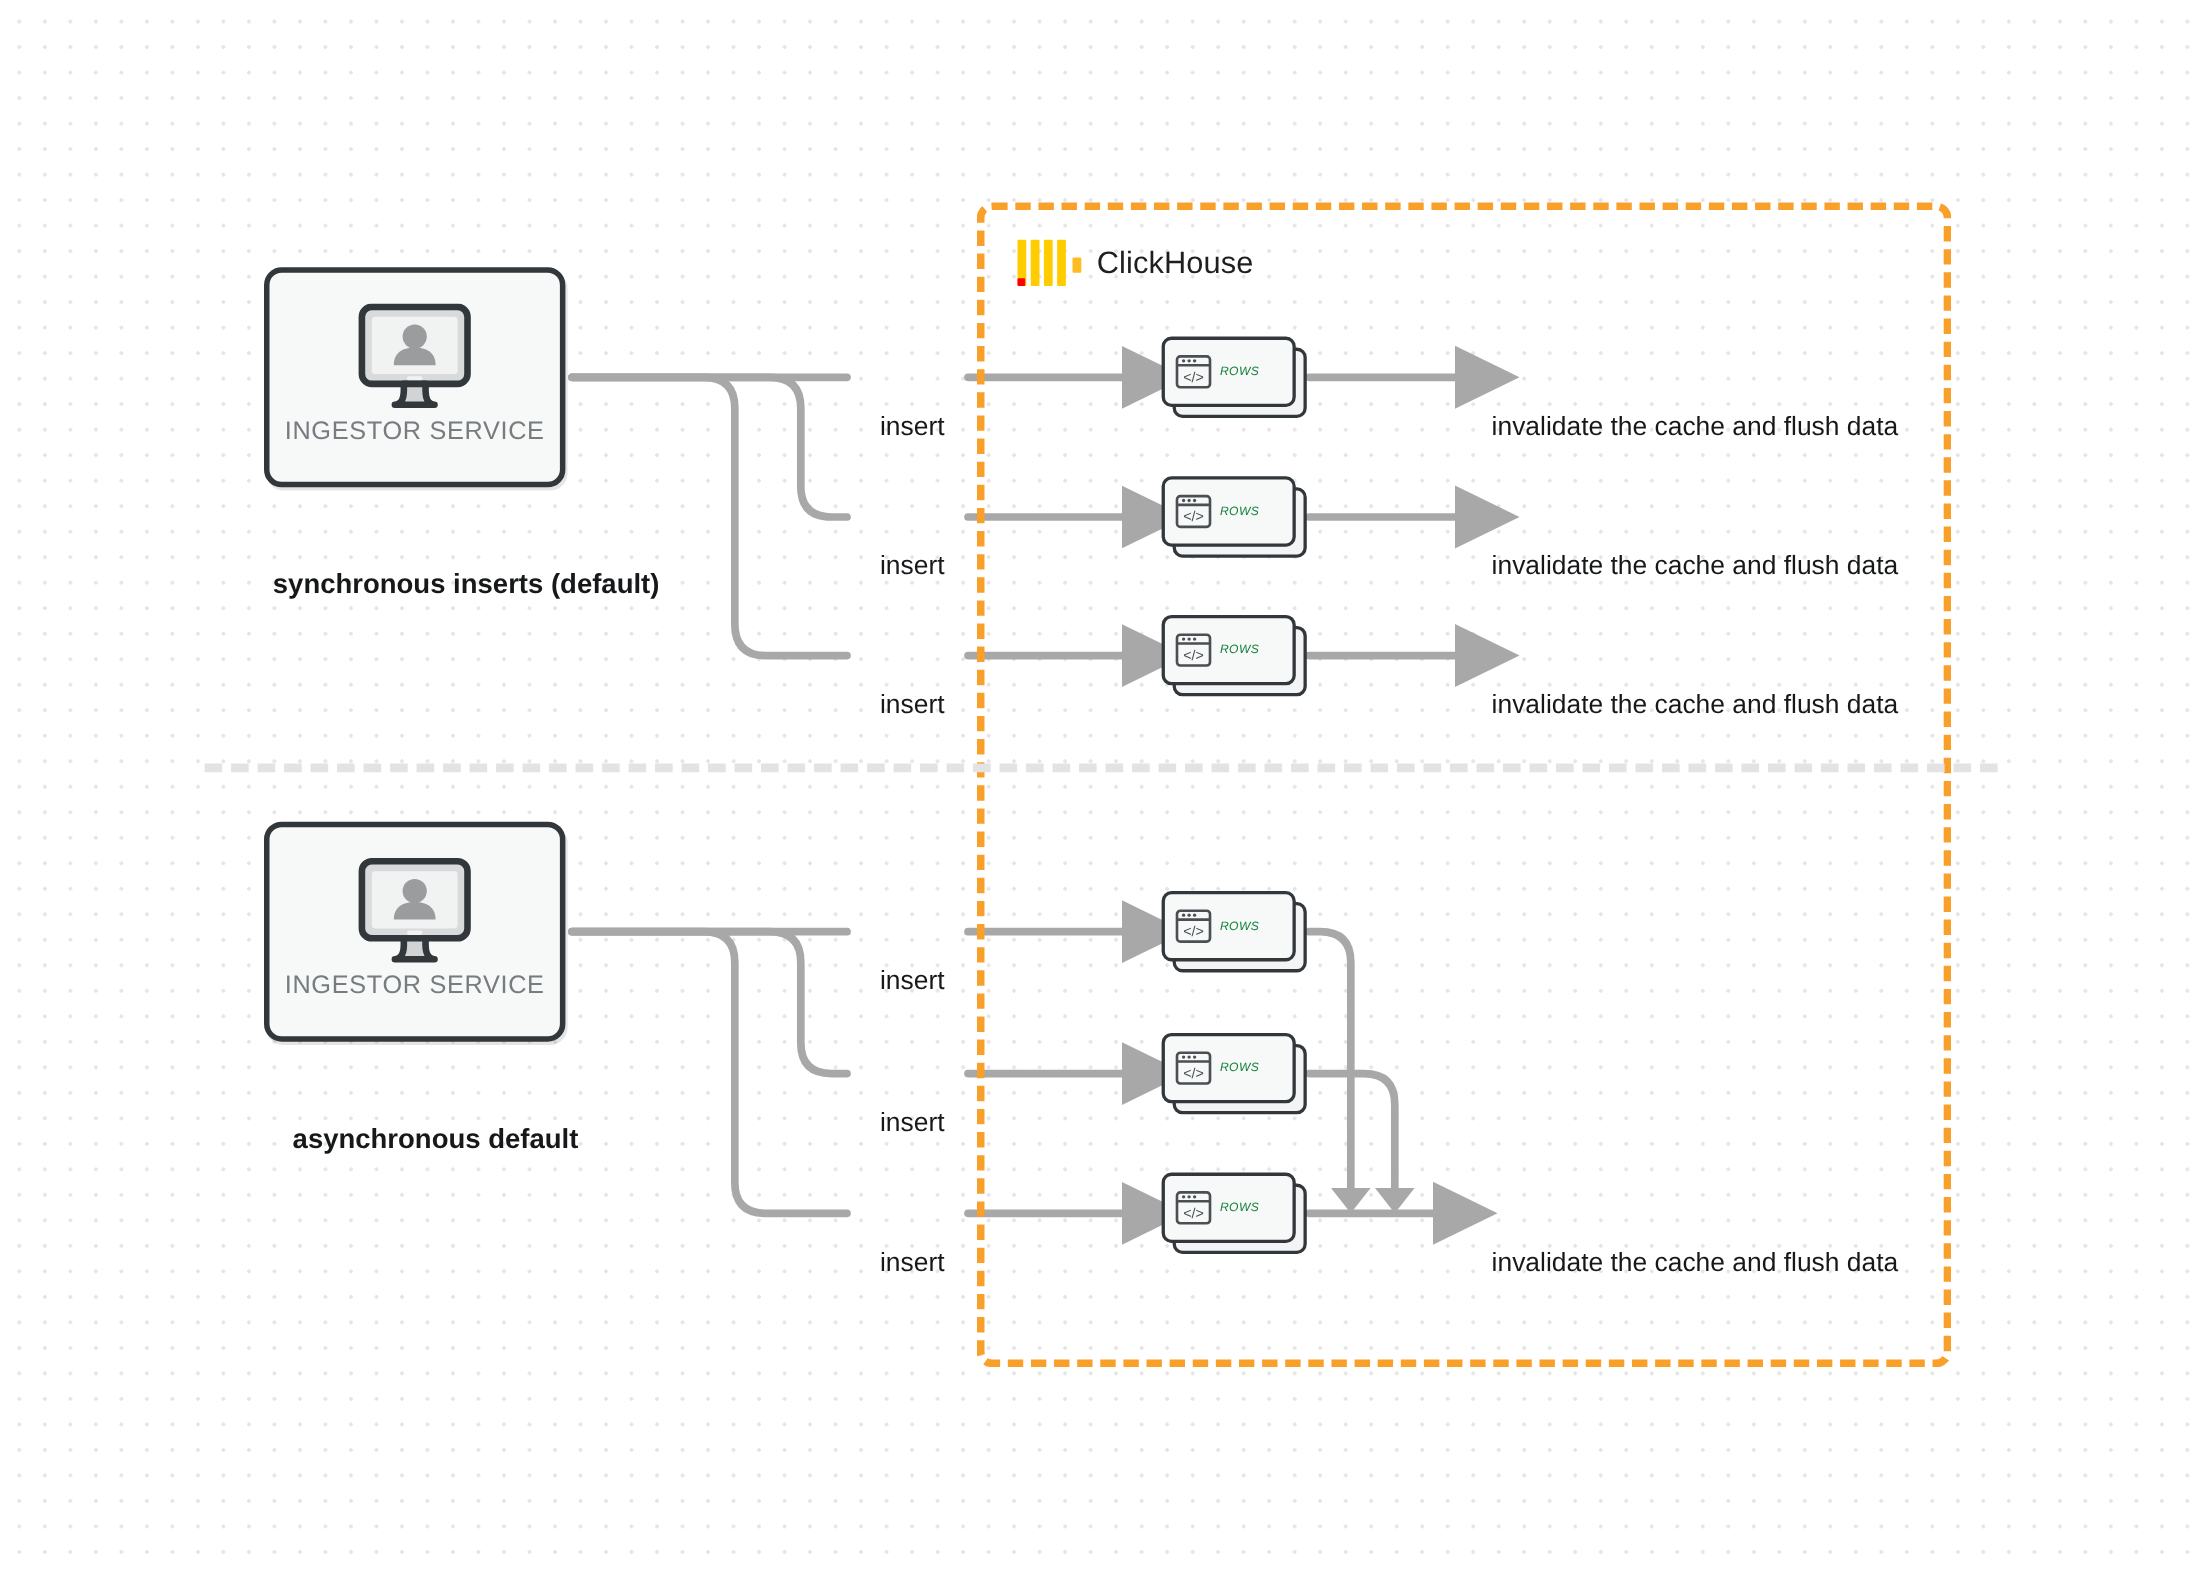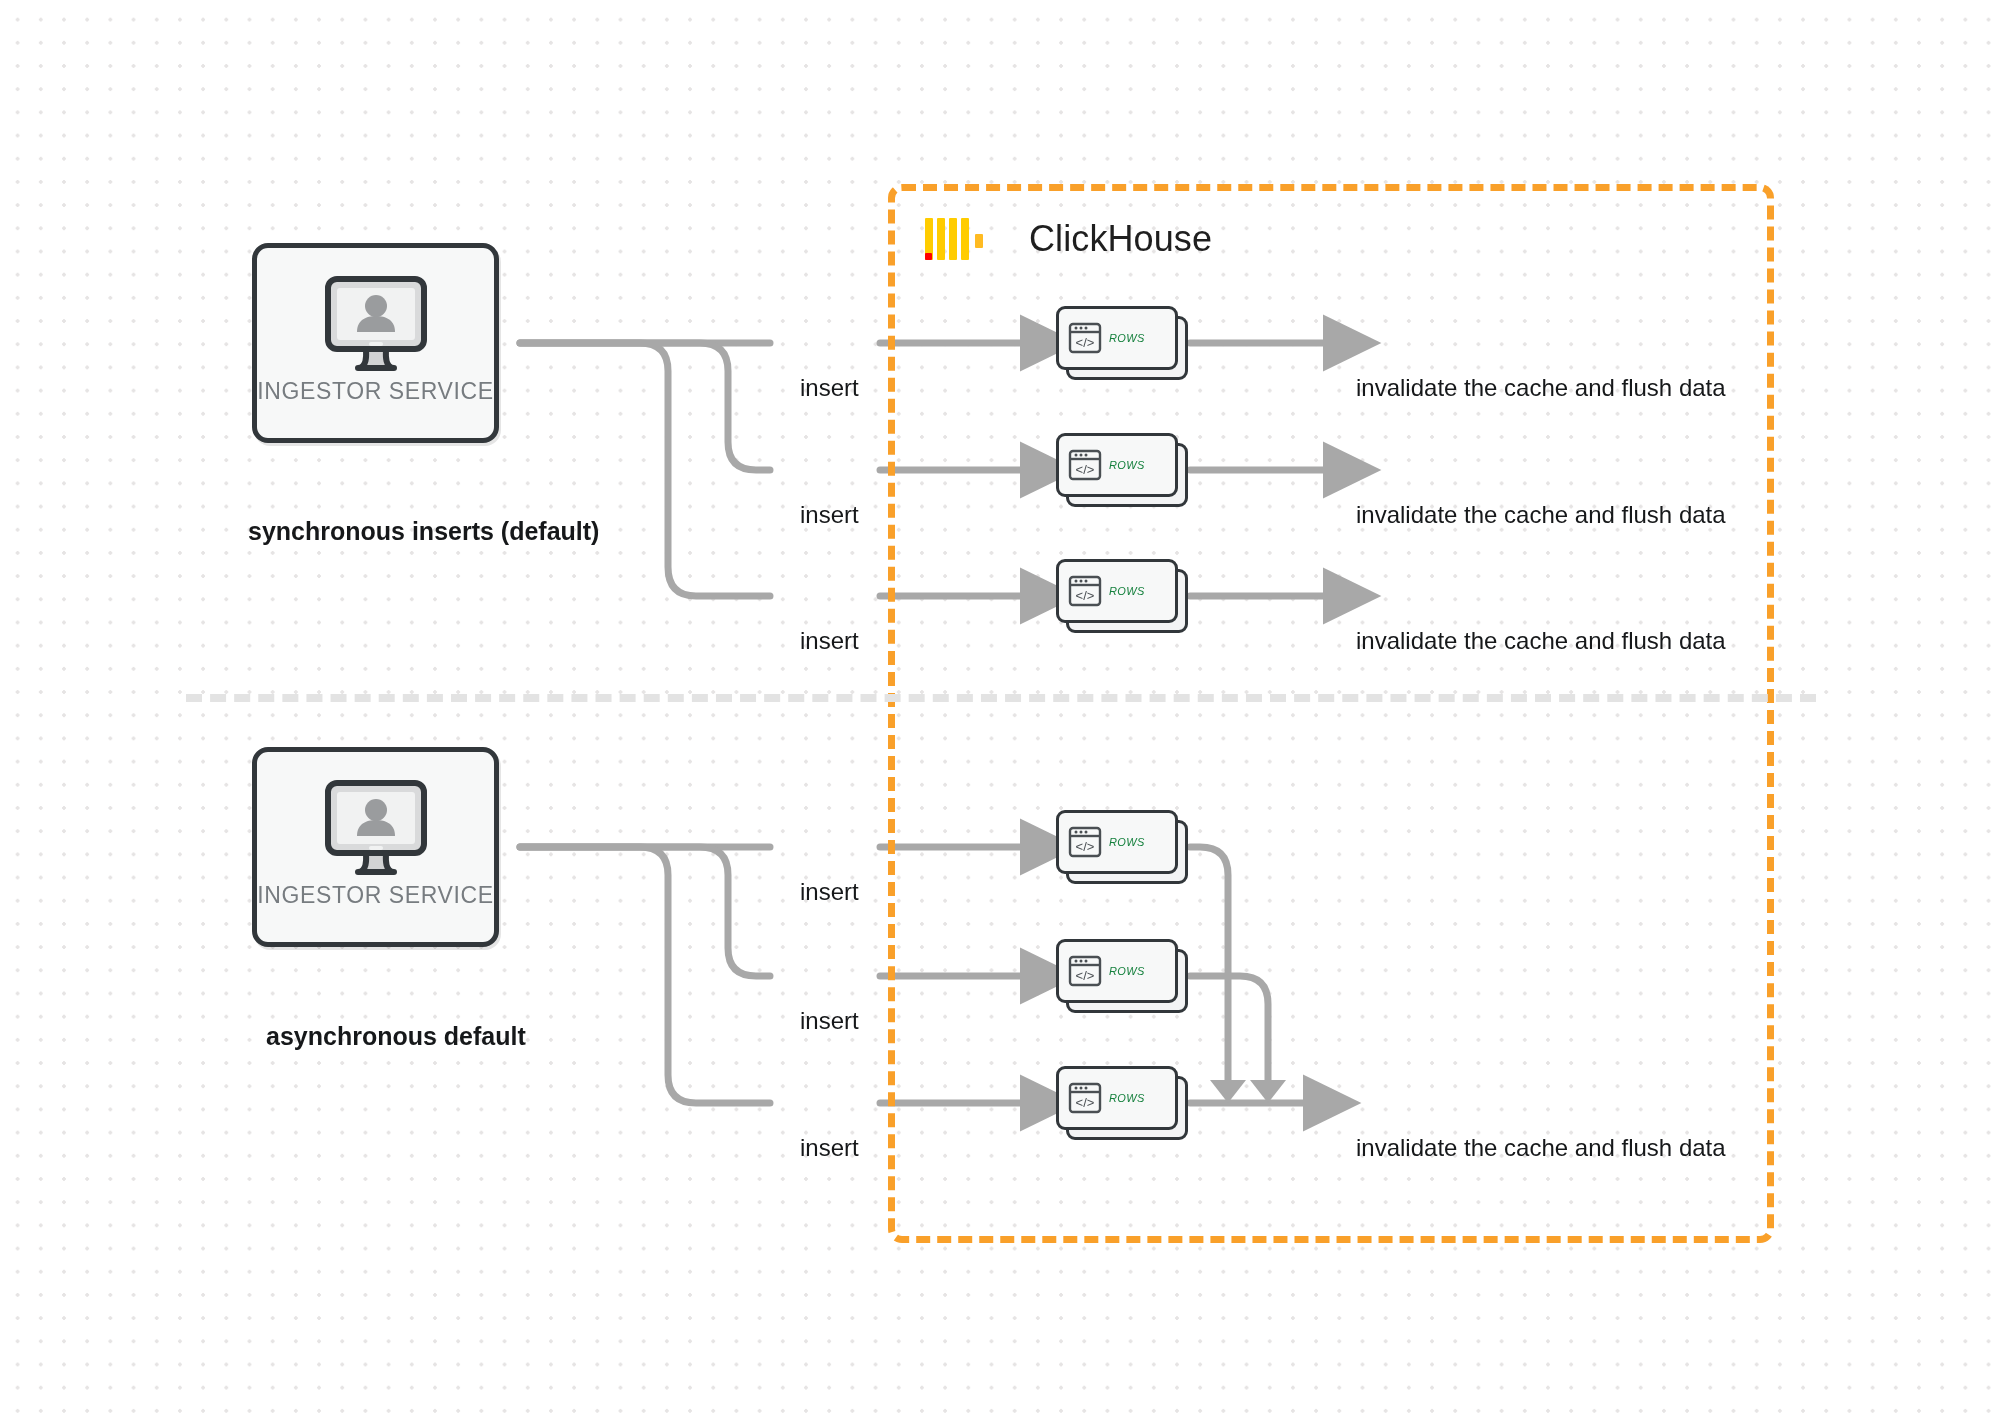--- a/index.html
+++ b/index.html
@@ -44,39 +44,38 @@
   .ch-mark i:nth-child(4) { left: 36px; }
   .ch-mark .dot-red {
     position: absolute; left: 0px; bottom: 0px;
     width: 7px; height: 7px; background: #ff0000; border-radius: 1px;
   }
   .ch-mark .nub {
     position: absolute; left: 50px; top: 16px;
     width: 8px; height: 14px; background: #ffbb22; border-radius: 1px;
   }
   .ch-name {
-    font-size: 36px; color: #1f1f1f; letter-spacing: .1px; white-space: nowrap; margin-left: 32px;
+    font-size: 28px; color: #1f1f1f; letter-spacing: .1px; white-space: nowrap;
   }
 
   
   .divider {
     position: absolute; left: 186px; top: 694px;
     width: 1630px; height: 0;
     border-top: 8px dashed #e3e3e3;
   }
 
   
   .ingestor {
     position: absolute;
-    width: 247px; height: 200px;
+    width: 274px; height: 200px;
     background: #f7f8f8;
     border: 5px solid #32373b;
     border-radius: 16px;
     box-shadow: 2px 3px 0 rgba(0,0,0,.10);
-    margin-left: 12px;
   }
   .ingestor .monitor { position: absolute; left: 50%; top: 28px; transform: translateX(-50%); }
   .ingestor .ing-label {
     position: absolute; left: 0; right: 0; top: 130px;
     text-align: center; font-size: 23px; color: #777c80; letter-spacing: .6px;
   }
   .node-caption {
     position: absolute;
     font-size: 25px; font-weight: bold; color: #16181a; white-space: nowrap; margin-left: 16px;
   }

